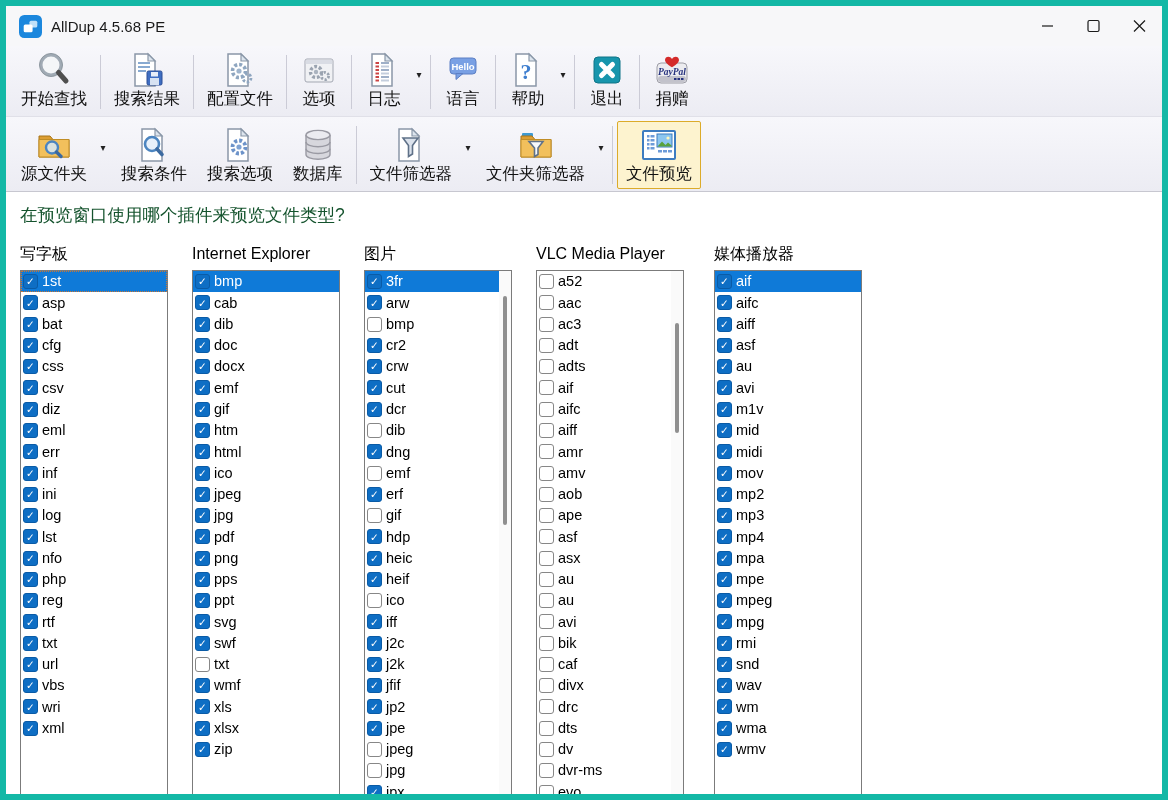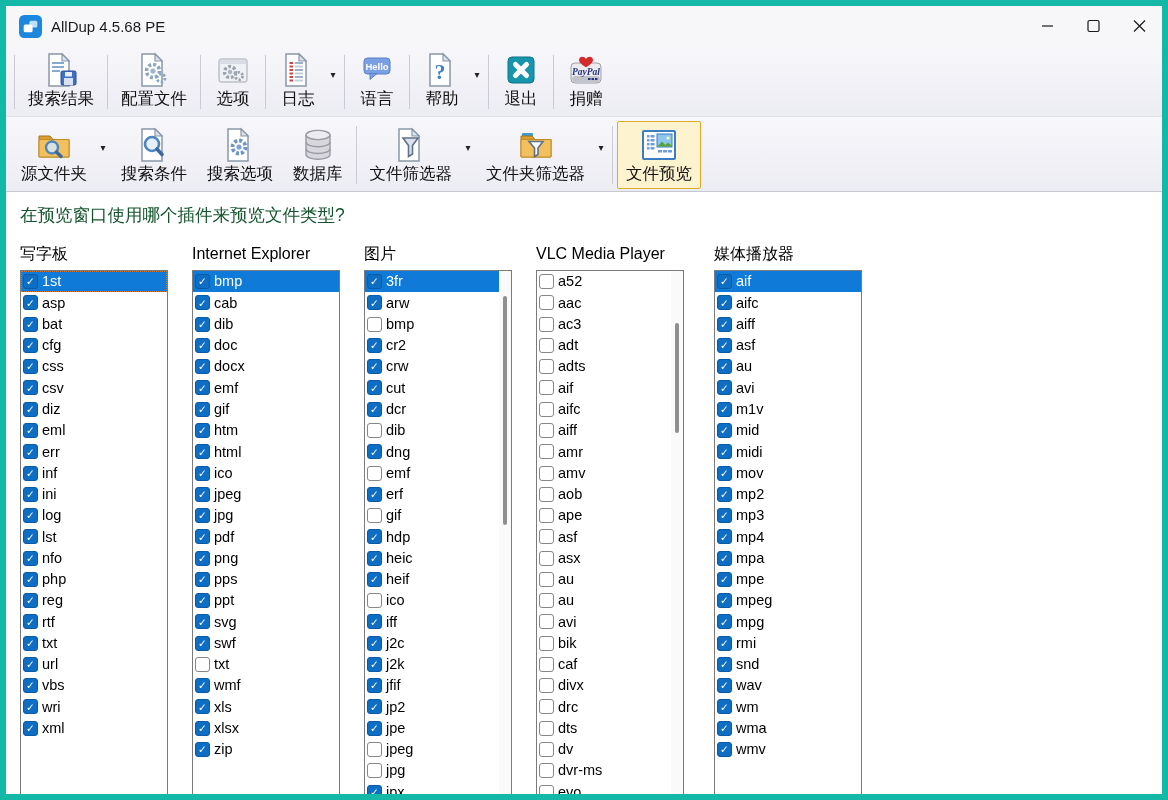--- a/index.html
+++ b/index.html
@@ -68,20 +68,30 @@
       </button>
       <button class="win-btn">
         <svg width="46" height="40">
             <path d="M18 14.5L29 25.5M29 14.5L18 25.5" stroke="#1a1a1a" stroke-width="1.2"></path>
           </svg>
       </button>
     </div>
   </div>
 
   <div class="toolbar row1" id="toolbar1">
+      <div class="tbtn">
+        <div class="ticon">
+          <svg width="38" height="38" viewBox="0 0 38 38">
+            <circle cx="16" cy="14" r="10" fill="#f4f6f8" stroke="#a0aab4" stroke-width="3"></circle>
+            <circle cx="16" cy="14" r="11.5" fill="none" stroke="#8d979f" stroke-width="1"></circle>
+            <line x1="23.5" y1="21.5" x2="31" y2="30" stroke="#4f4f4f" stroke-width="5" stroke-linecap="round"></line>
+          </svg>
+        </div>
+        <div class="tlabel">开始查找</div>
+      </div>
       <div class="tsep"></div>
       <div class="tbtn">
         <div class="ticon">
           <svg width="38" height="38" viewBox="0 0 38 38">
             <path d="M7 3h13l7 7v25H7z" fill="#fff" stroke="#8a97a8" stroke-width="1.5"></path>
             <path d="M20 3l7 7h-7z" fill="#dde5ee" stroke="#8a97a8" stroke-width="1.2"></path>
             <g stroke="#7aa0cc" stroke-width="1.8">
               <line x1="10" y1="12" x2="22" y2="12"></line>
               <line x1="10" y1="16" x2="22" y2="16"></line>
               <line x1="10" y1="20" x2="18" y2="20"></line>

